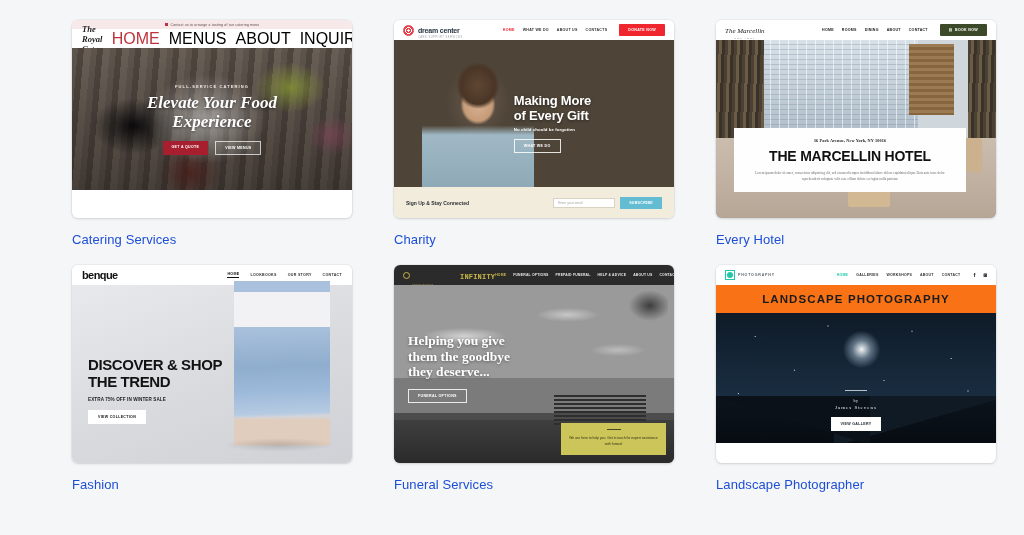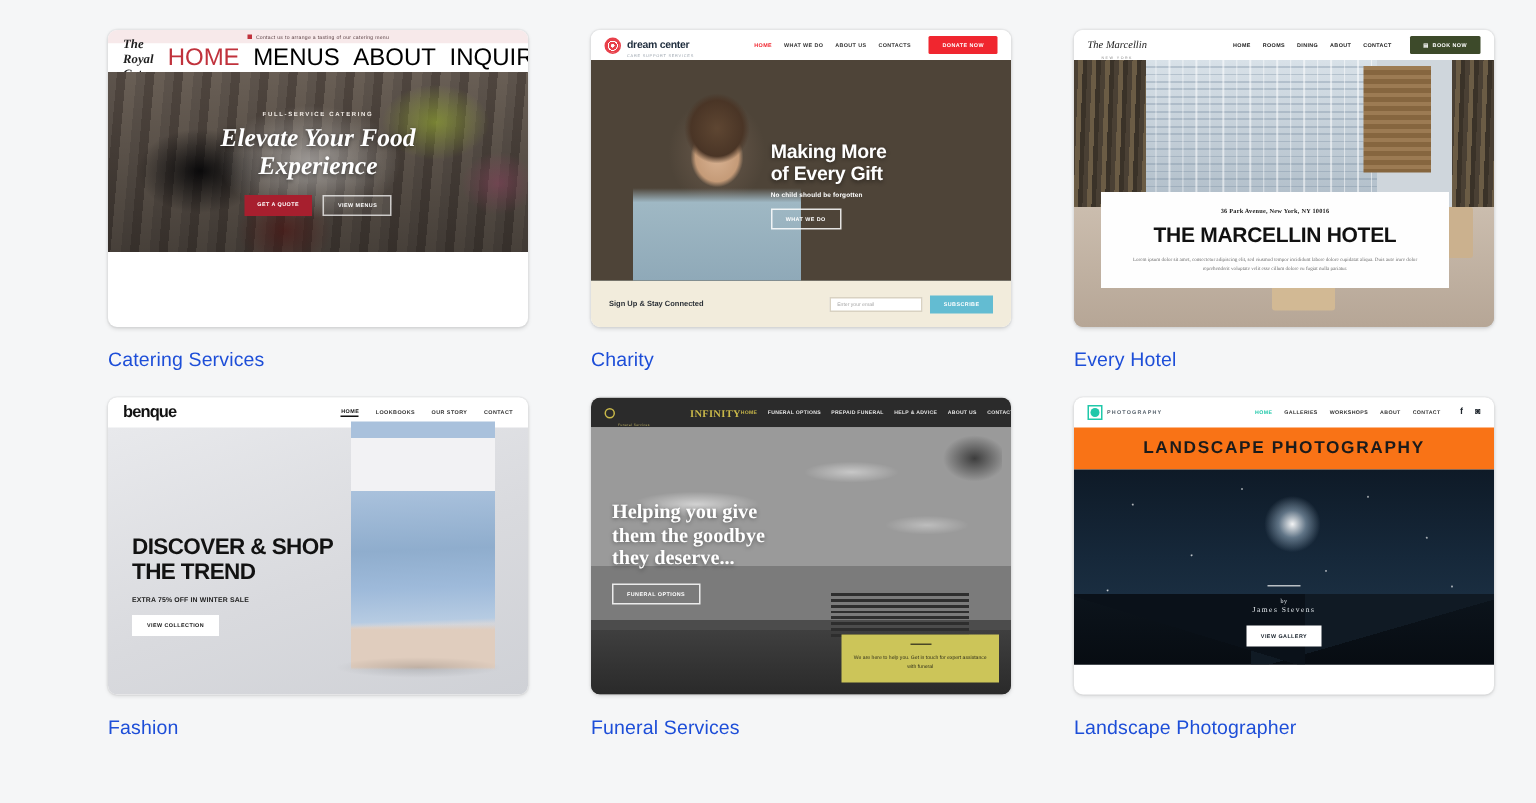--- a/index.html
+++ b/index.html
@@ -36,21 +36,21 @@
   
   .c1-topbar {
     height: 9px; background: #f7e9ea; display: flex;
     align-items: center; justify-content: center; gap: 3px;
   }
   .c1-topbar .t { font-size: 3.4px; color: #5c4246; letter-spacing: .2px; }
   .c1-topbar .dot { width:3px; height:3px; background:#c0323c; }
   .c1-nav { height: 19px; background:#fff; display:flex; align-items:center; padding: 0 10px; }
   .c1-logo { font-family: "Liberation Serif", serif; font-style: italic; font-weight:700; font-size: 8.5px; color:#1e1e1e; }
   .c1-hero {
-    height: 120px; position: relative;
+    height: 142px; position: relative;
     background:
       radial-gradient(ellipse 60px 40px at 22% 55%, rgba(10,10,12,.95), rgba(10,10,12,0) 70%),
       radial-gradient(ellipse 50px 35px at 78% 28%, rgba(175,196,64,.75), rgba(175,196,64,0) 72%),
       radial-gradient(ellipse 36px 30px at 93% 62%, rgba(190,95,130,.6), rgba(190,95,130,0) 70%),
       radial-gradient(ellipse 45px 38px at 42% 88%, rgba(120,40,36,.75), rgba(120,40,36,0) 70%),
       repeating-linear-gradient(95deg, #6d6259 0 6px, #5c5149 6px 12px, #7a6e63 12px 19px),
       #6b6159;
   }
   .c1-hero .veil { position:absolute; inset:0; background: linear-gradient(180deg, rgba(0,0,0,.14), rgba(0,0,0,.42)); }
   .c1-hero .fade { position:absolute; left:26%; top:18%; width:44%; height:64%;
@@ -144,21 +144,21 @@
     background: radial-gradient(ellipse at center, rgba(0,0,0,.14), rgba(0,0,0,0) 70%); }
   .c4-copy { position:absolute; left:16px; top:40%; }
   .c4-h { font-size:15px; font-weight:700; line-height:17px; color:#121212; letter-spacing:-.4px; }
   .c4-sub { font-size:4.6px; font-weight:700; color:#1c1c1c; margin-top:7px; letter-spacing:.1px;}
   .c4-btn { margin-top:8px; background:#fff; color:#151515; padding:5px 10px; }
 
   
   .c5-nav { height:20px; background:#2b2b2b; display:flex; align-items:center; padding:0 9px;}
   .c5-logo { display:flex; align-items:center; gap:2px;}
   .c5-ring { width:7px; height:7px; border-radius:50%; border:1.2px solid #c9b849; }
-  .c5-logo .n { font-family:Liberation Serif, serif; font-size:7px; font-weight:700; color:#c9b849; letter-spacing:.2px;padding-left:48px;}
+  .c5-logo .n { font-family:Liberation Mono, monospace; font-size:7px; font-weight:700; color:#c9b849; letter-spacing:.2px;padding-left:48px;}
   .c5-logo .s { font-size:2.2px; color:#b9ac5f; display:block; letter-spacing:.3px;}
   .c5-links span { color:#e7e7e7 !important; }
   .c5-links .on { color:#c9b849 !important; }
   .c5-phone { color:#c9b849 !important; display:flex; align-items:center; gap:2px;}
   .c5-hero { height:178px; position:relative;
     background: linear-gradient(180deg,#9a9a9a 0 52%, #7b7b7b 52% 72%, #4c4c4c 72% 100%); }
   .c5-clouds { position:absolute; inset:0 0 48% 0;
      background:
        radial-gradient(ellipse 60px 12px at 25% 55%, rgba(255,255,255,.55), rgba(255,255,255,0) 70%),
        radial-gradient(ellipse 45px 10px at 62% 32%, rgba(255,255,255,.45), rgba(255,255,255,0) 70%),

